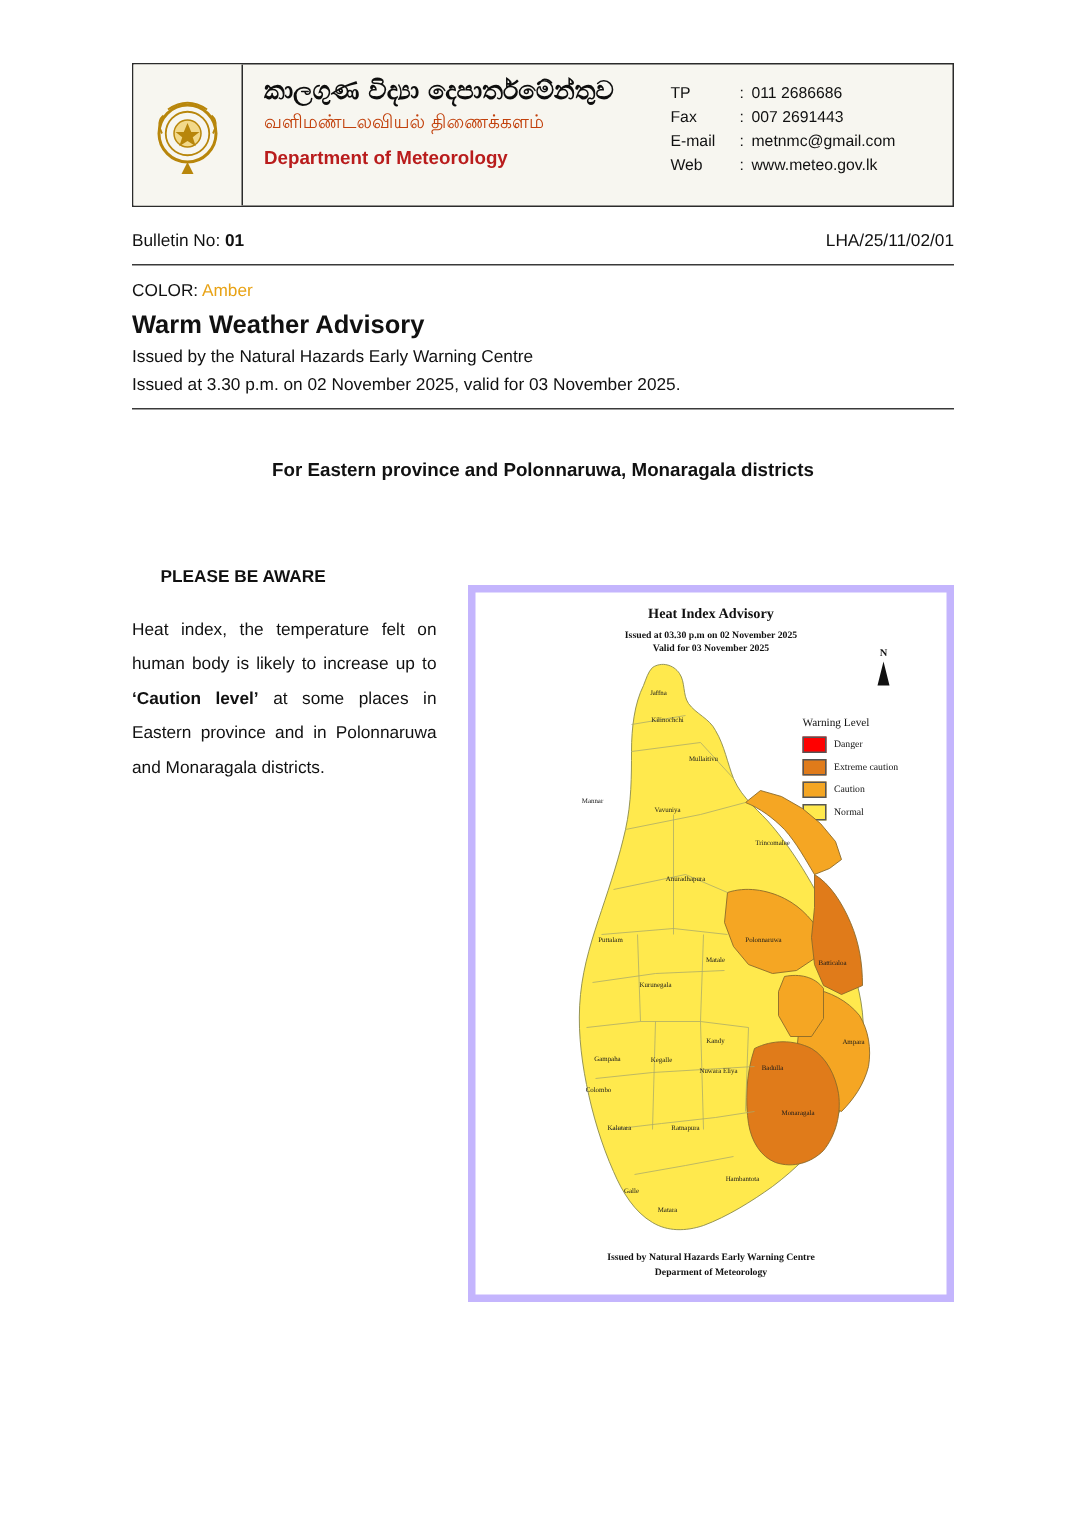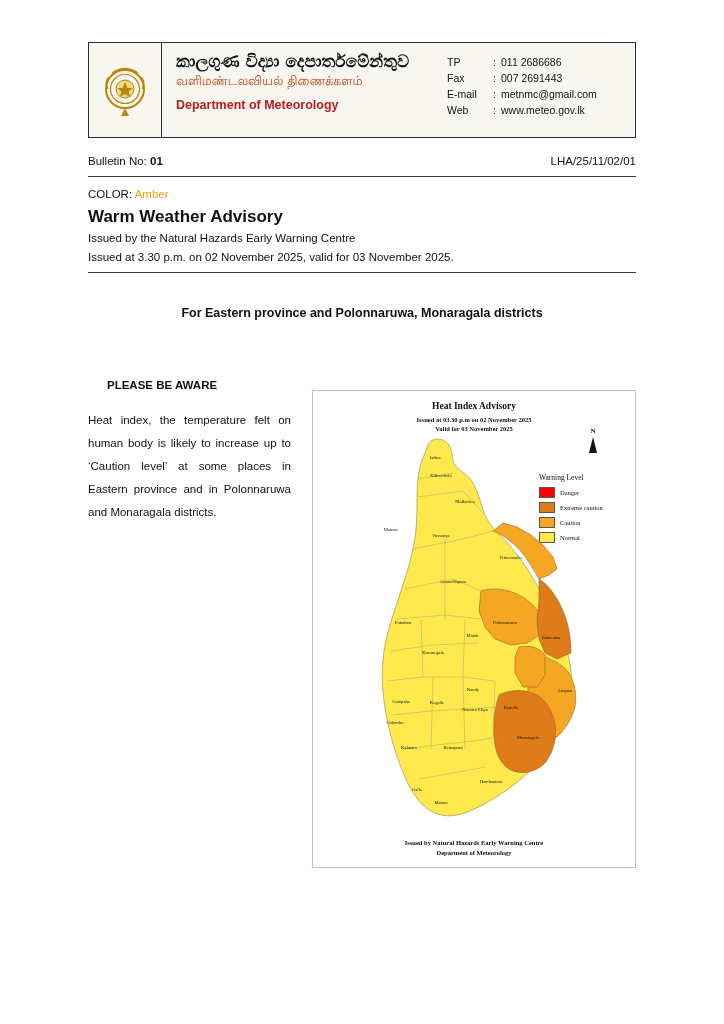--- a/index.html
+++ b/index.html
@@ -180,30 +180,30 @@
   .aware-body {
     position: absolute;
     left: 88px;
     top: 409px;
     width: 203px;
     font-size: 11.5px;
     line-height: 23px;
     color: #111;
     text-align: justify;
   }
-  .aware-body b { font-weight: 400; }
+  .aware-body b { font-weight: 700; }
 
   
   .map-figure {
     position: absolute;
     left: 312px;
     top: 390px;
     width: 324px;
     height: 478px;
-    border: 1px solid #c4b5fd;
+    border: 5px solid #c4b5fd;
     background: #ffffff;
     box-sizing: border-box;
     overflow: hidden;
   }
   .map-title {
     position: absolute;
     left: 0; right: 0;
     top: 10px;
     text-align: center;
     font-size: 9.5px;

